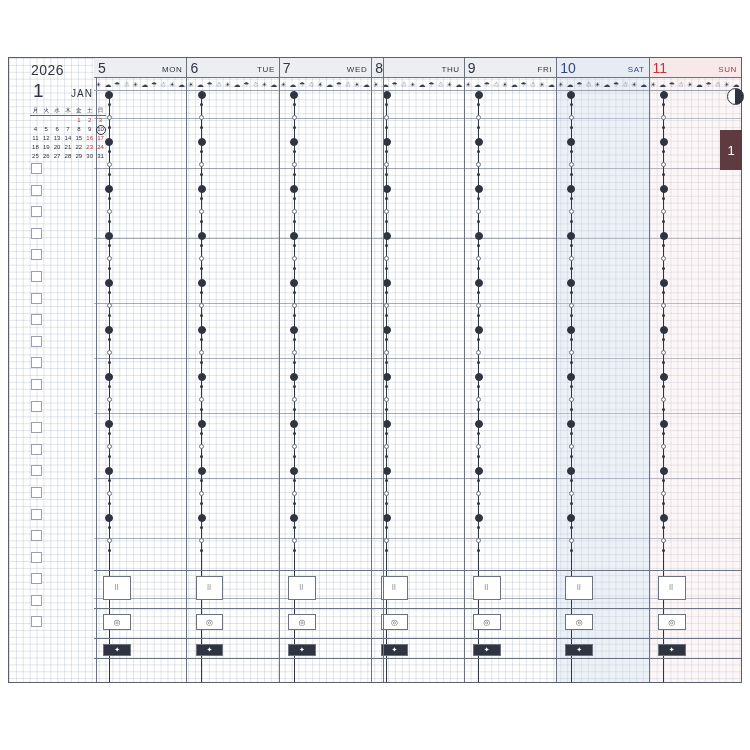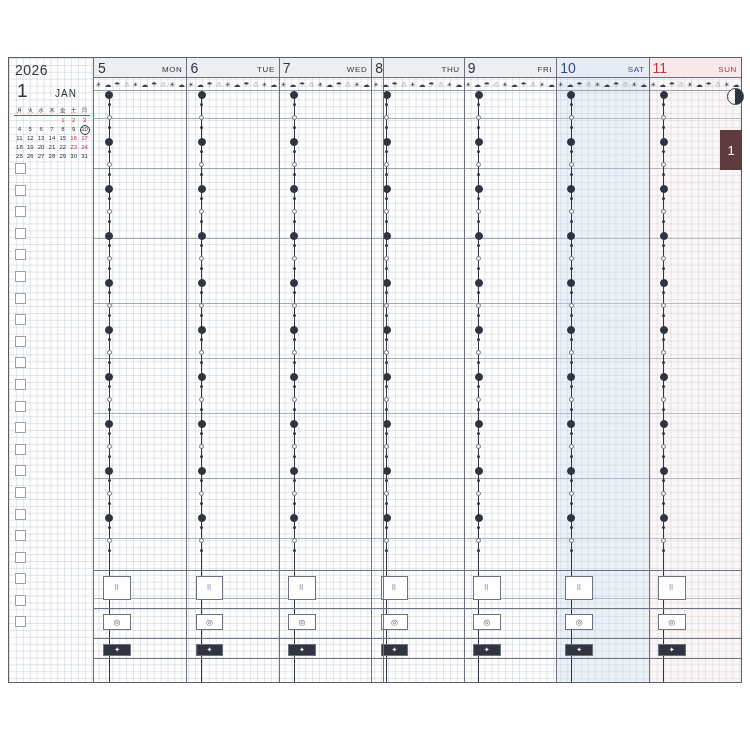--- a/index.html
+++ b/index.html
@@ -22,21 +22,21 @@
   .grid-bg{
     position:absolute;left:0;top:0;right:0;bottom:0;
     background-image:
       linear-gradient(to right, rgba(120,140,160,.22) 1px, transparent 1px),
       linear-gradient(to bottom, rgba(120,140,160,.22) 1px, transparent 1px);
     background-size:6.9px 6.9px;
   }
 
   
   .mini-panel{
-    position:absolute;left:0;top:0;width:85px;height:100%;
+    position:absolute;left:16px;top:0;width:72px;height:100%;
     border-right:1px solid #6d7280;box-sizing:border-box;
     background:transparent;
   }
   .mini-year{
     position:absolute;left:6px;top:4px;font-size:14px;color:#2f3440;letter-spacing:.5px;
   }
   .mini-month{
     position:absolute;left:8px;top:22px;font-size:19px;color:#2f3440;
   }
   .mini-monthname{

